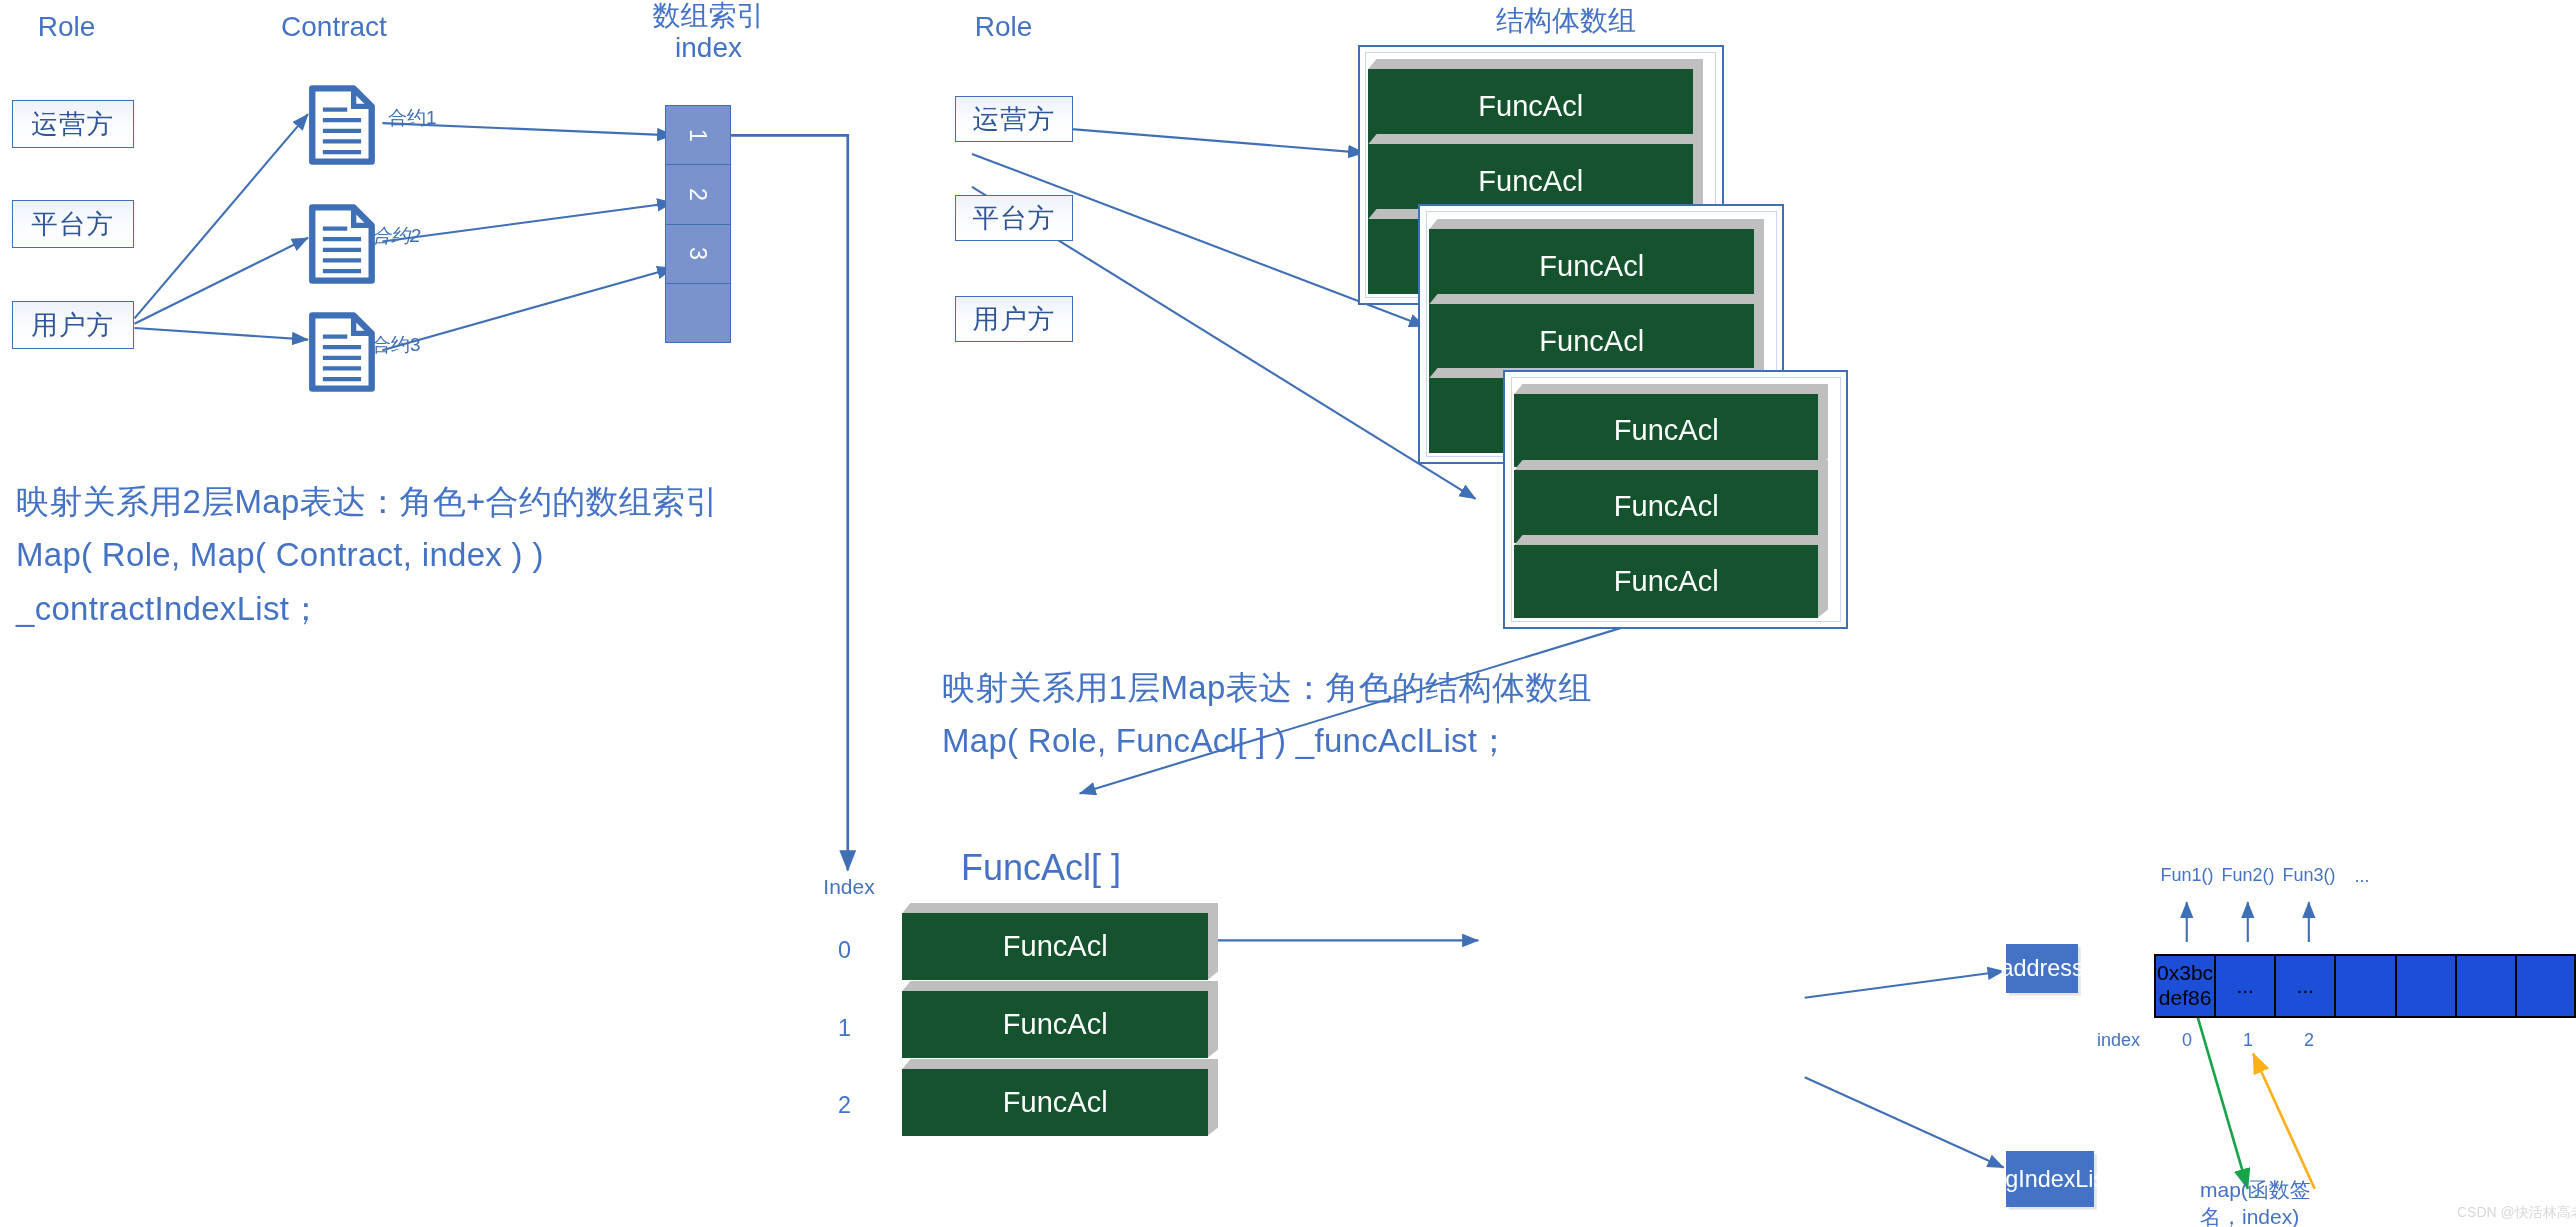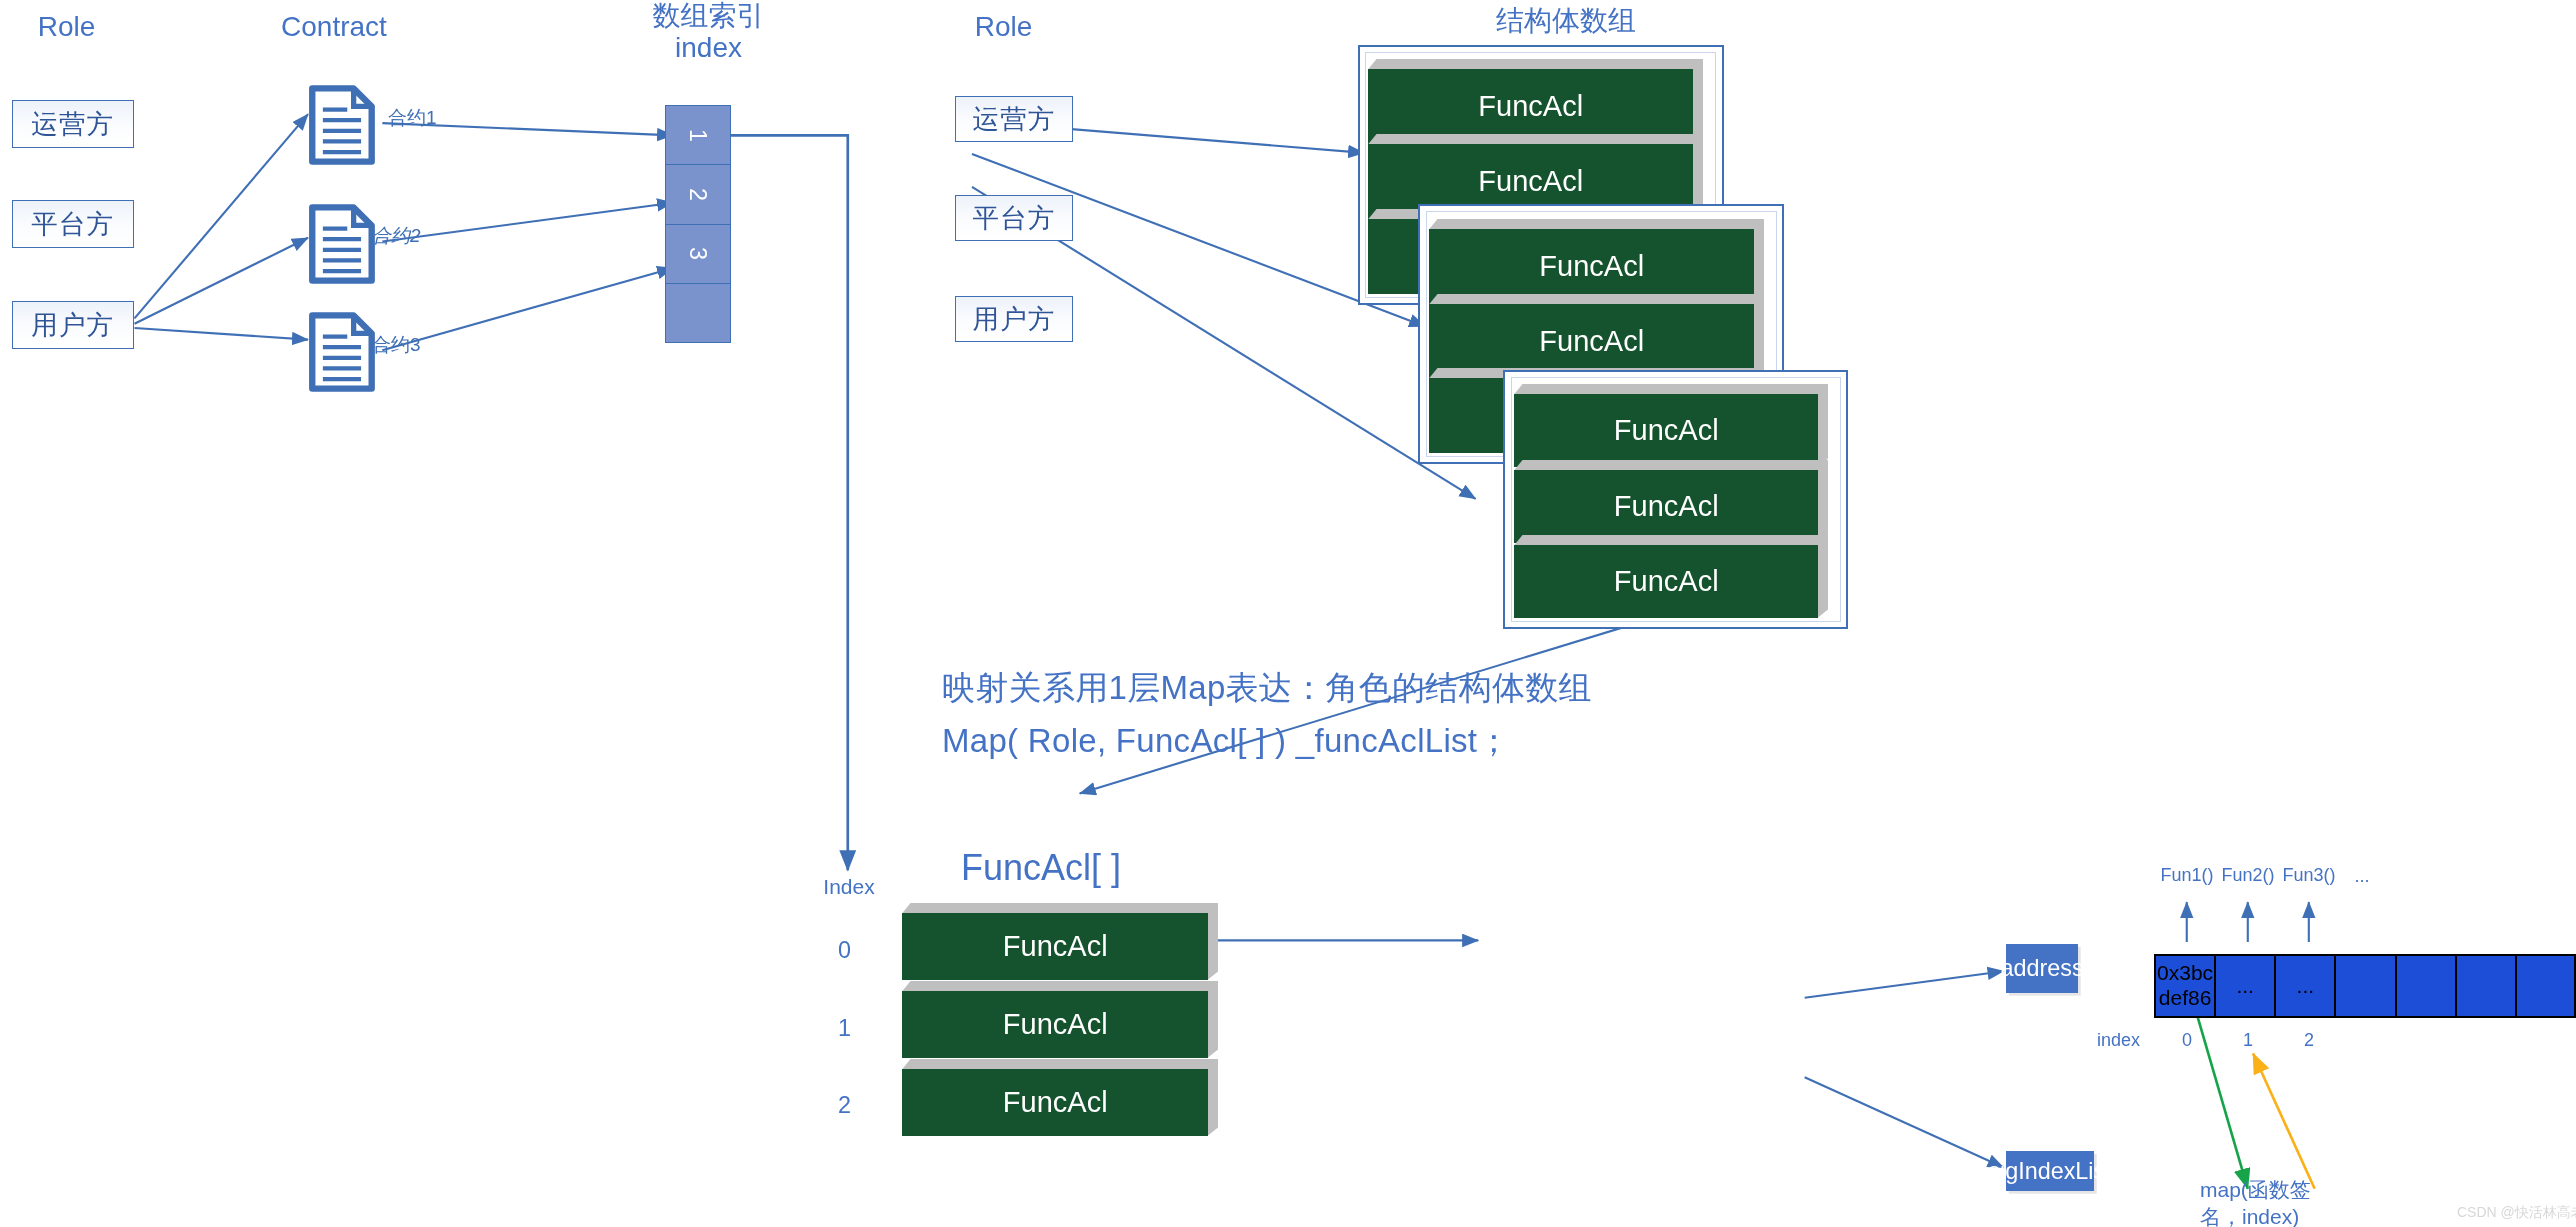--- a/index.html
+++ b/index.html
@@ -289,20 +289,22 @@
         <span>2</span>
       </div>
     <div class="idxcell">
         <span>3</span>
       </div>
     <div class="idxcell">
         <span></span>
       </div>
   </div>
 
+  <div class="abs note" style="left:16px;top:475px;width:828px;">映射关系用2层Map表达：角色+合约的数组索引
+Map( Role, Map( Contract, index ) )  _contractIndexList；</div>
 
   <div class="abs rolebox" style="left:955px;top:96px;width:118px;height:46px;">运营方</div>
   <div class="abs rolebox" style="left:955px;top:195px;width:118px;height:46px;">平台方</div>
   <div class="abs rolebox" style="left:955px;top:296px;width:118px;height:46px;">用户方</div>
 
   <div class="abs stackframe" style="left:1358px;top:45px;width:366px;height:260px;z-index:1;"></div>
   <div class="abs stackframe inner" style="left:1365px;top:52px;width:351px;height:246px;z-index:2;"></div>
   <div class="cube" style="left:1368px;top:59px;width:335px;height:85px;z-index:3;">
     <div class="topskew"></div>
     <div class="sideskew"></div>
@@ -377,21 +379,21 @@
     <div class="face">FuncAcl</div>
   </div>
   <div class="cube" style="left:902px;top:1059px;width:316px;height:77px;z-index:6;">
     <div class="topskew"></div>
     <div class="sideskew"></div>
     <div class="face">FuncAcl</div>
   </div>
 
 
   <div class="abs bluebox" style="left:2006px;top:944px;width:72px;height:49px;z-index:6;">address</div>
-  <div class="abs bluebox" style="left:2006px;top:1151px;width:88px;height:40px;z-index:6;">sigIndexList</div>
+  <div class="abs bluebox" style="left:2006px;top:1151px;width:88px;height:56px;z-index:6;">sigIndexList</div>
 
   <div class="abs tiny-lab" style="left:2156px;top:865px;width:62px;text-align:center;">Fun1()</div>
   <div class="abs tiny-lab" style="left:2217px;top:865px;width:62px;text-align:center;">Fun2()</div>
   <div class="abs tiny-lab" style="left:2278px;top:865px;width:62px;text-align:center;">Fun3()</div>
   <div class="abs tiny-lab" style="left:2341px;top:866px;width:42px;text-align:center;">...</div>
 
   <div class="abs celltable" style="left:2154px;top:938px;width:422px;height:64px;z-index:5;">
     <div class="cell" style="width:61px;">0x3bc
 def86</div>
     <div class="cell" style="width:61px;">...</div>

